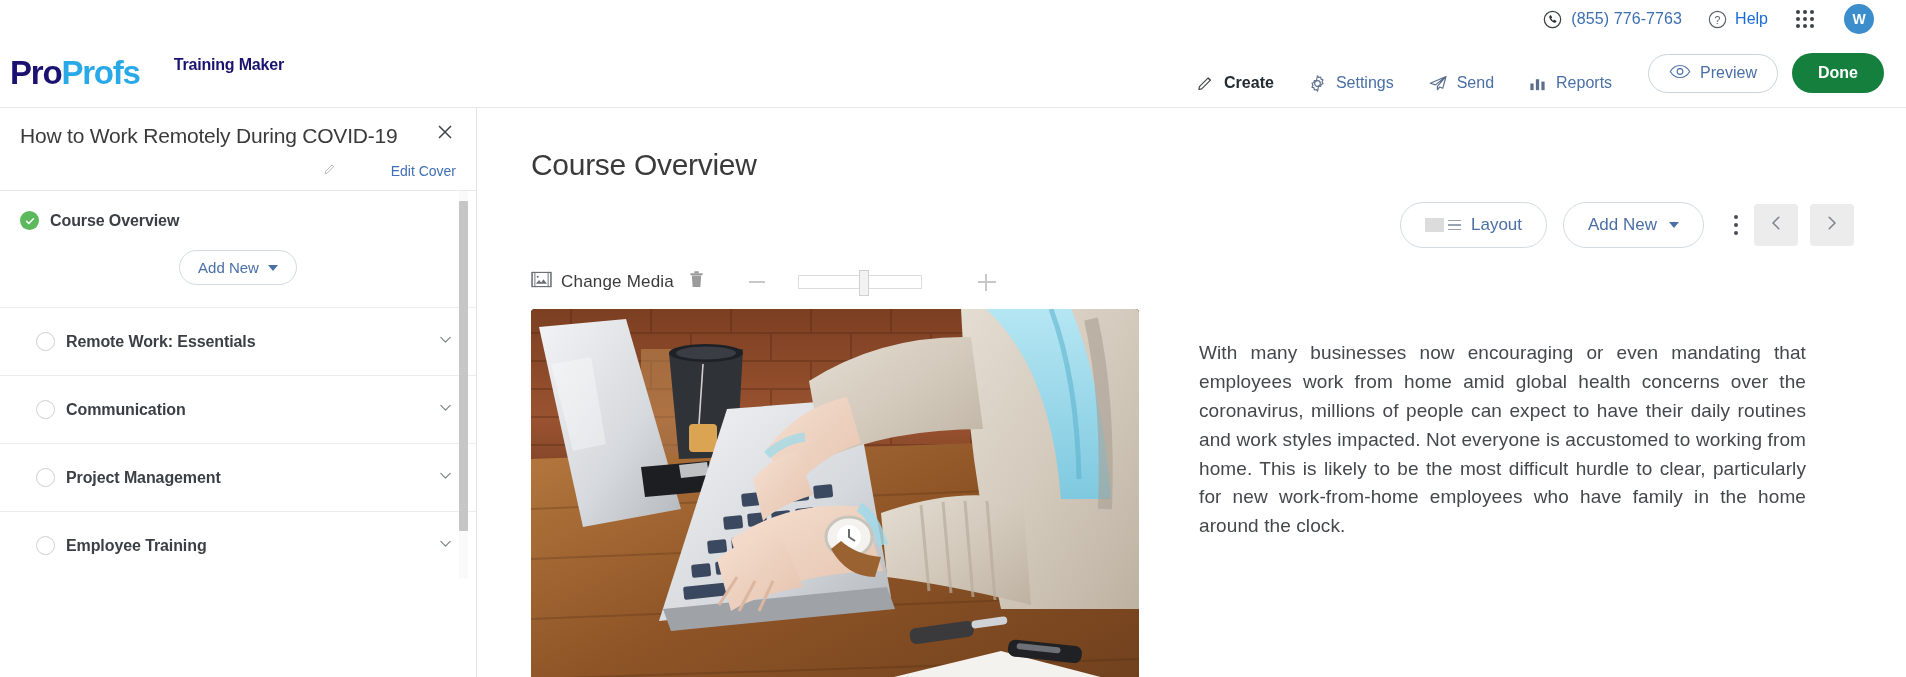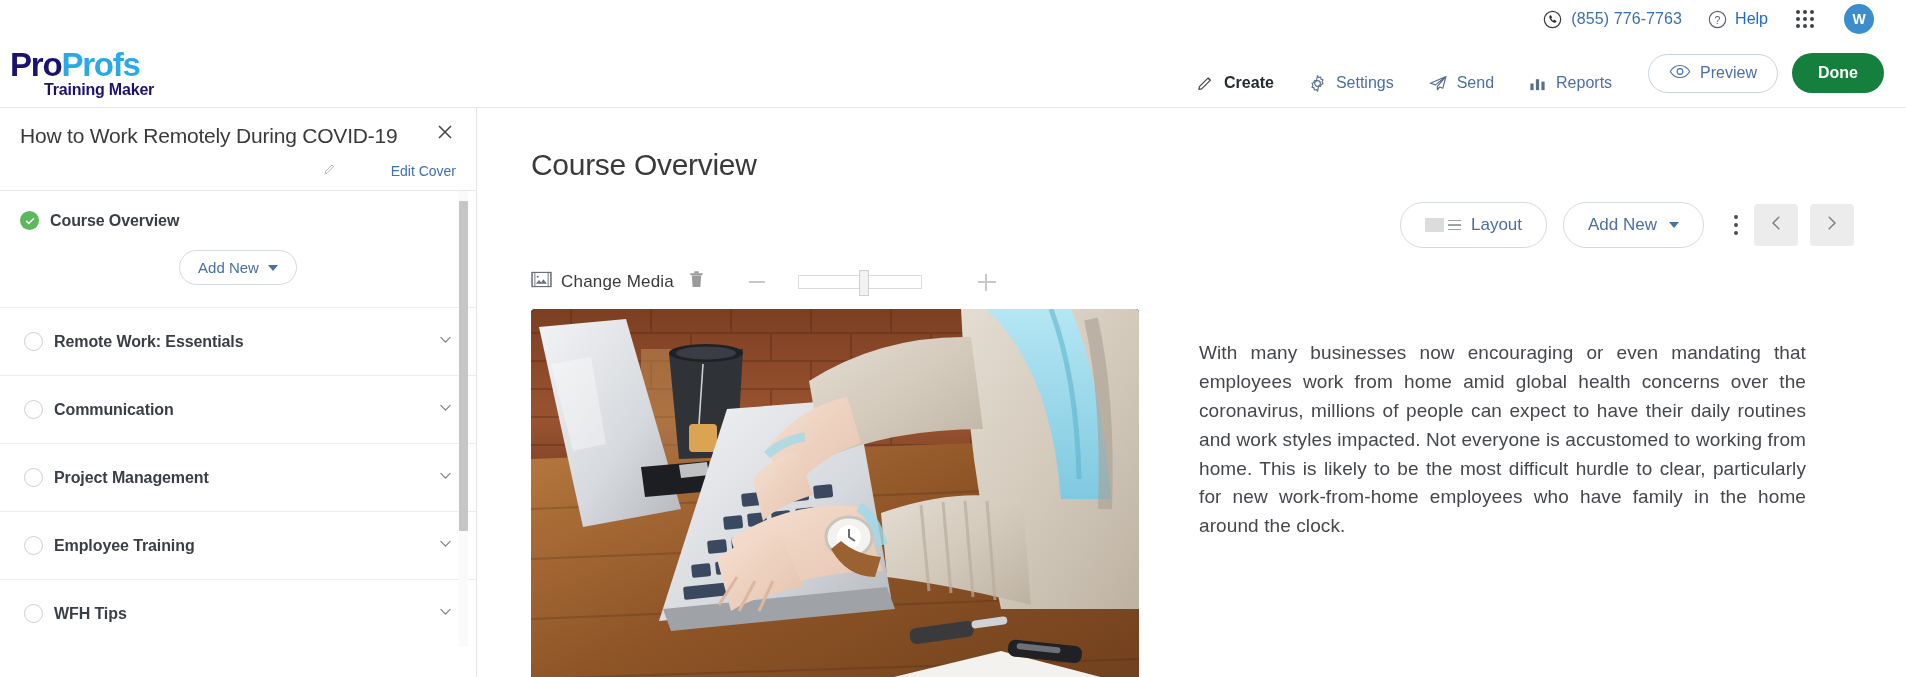--- a/index.html
+++ b/index.html
@@ -36,21 +36,21 @@
   }
 
   
   .main-header {
     height: 70px;
     border-bottom: 1px solid #e8e8e8;
     display: flex; align-items: center;
     padding: 0 22px 0 10px;
     background: #fff;
   }
-  .logo { display: flex; flex-direction: column; line-height: 1; cursor: pointer; }
+  .logo { display: flex; flex-direction: row; line-height: 1; cursor: pointer; }
   .logo-top { font-size: 33px; font-weight: bold; letter-spacing: -1.2px; }
   .logo-pro1 { color: #1b1270; }
   .logo-pro2 { color: #2aa9e8; }
   .logo-sub { font-size: 16px; font-weight: bold; color: #1b1270; margin-top: 1px; margin-left: 34px; letter-spacing: -.2px; }
 
   .header-nav { margin-left: auto; display: flex; align-items: flex-end; gap: 0; }
   .nav-item {
     display: flex; align-items: center; gap: 9px;
     font-size: 16px; color: #4a6fa5; cursor: pointer;
     margin-left: 34px;
@@ -97,21 +97,21 @@
   .btn-addnew {
     border: 1px solid #d4dae2; background: #fff; border-radius: 20px;
     padding: 8px 18px; font-size: 15px; color: #4a6fa5; cursor: pointer;
     display: flex; align-items: center; gap: 9px;
     font-family: "Liberation Sans", sans-serif;
   }
   .caret-down { width: 0; height: 0; border-left: 5px solid transparent; border-right: 5px solid transparent; border-top: 6px solid #4a6fa5; }
 
   .sl-row {
     height: 68px; display: flex; align-items: center;
-    padding: 0 22px 0 24px; border-top: 1px solid #ededed; cursor: pointer;
+    padding: 0 22px 0 36px; border-top: 1px solid #ededed; cursor: pointer;
   }
   .radio-circle { width: 19px; height: 19px; border-radius: 50%; border: 1.5px solid #cfcfcf; flex: none; }
   .sl-label { font-size: 16px; color: #3a3f45; font-weight: bold; margin-left: 11px; letter-spacing: -.1px; }
   .chev { margin-left: auto; }
 
   .sb-scrollbar { position: absolute; right: 8px; top: 0; width: 9px; height: 100%; background: #fafafa; }
   .sb-thumb { position: absolute; right: 8px; top: 10px; width: 9px; height: 330px; background: #c6c6c6; border-radius: 1px; cursor: pointer; }
 
   
   .content { flex: 1; padding: 40px 0 0 54px; position: relative; overflow: hidden; }
@@ -346,29 +346,20 @@
       <div class="sl-row">
         <span class="radio-circle"></span>
         <span class="sl-label">Employee Training</span>
         <span class="chev">
           <svg viewBox="0 0 20 20" width="17" height="17">
               <path d="M4.5 7.5L10 13l5.5-5.5" fill="none" stroke="#7b8187" stroke-width="1.4" stroke-linecap="round" stroke-linejoin="round"></path>
             </svg>
         </span>
       </div>
 
-      <div class="sl-row">
-        <span class="radio-circle"></span>
-        <span class="sl-label">WFH Tips</span>
-        <span class="chev">
-          <svg viewBox="0 0 20 20" width="17" height="17">
-              <path d="M4.5 7.5L10 13l5.5-5.5" fill="none" stroke="#7b8187" stroke-width="1.4" stroke-linecap="round" stroke-linejoin="round"></path>
-            </svg>
-        </span>
-      </div>
 
       <div class="sb-scrollbar"></div>
       <div class="sb-thumb"></div>
     </div>
   </div>
 
   <div class="content">
 
     <div class="content-title">Course Overview</div>
 

